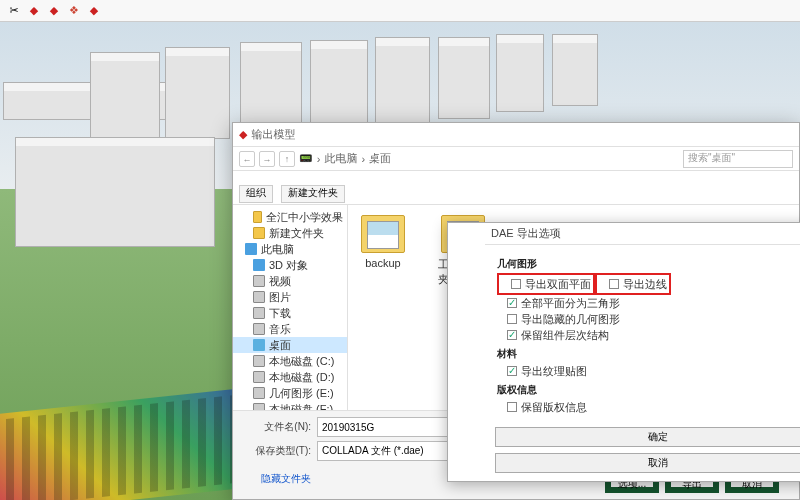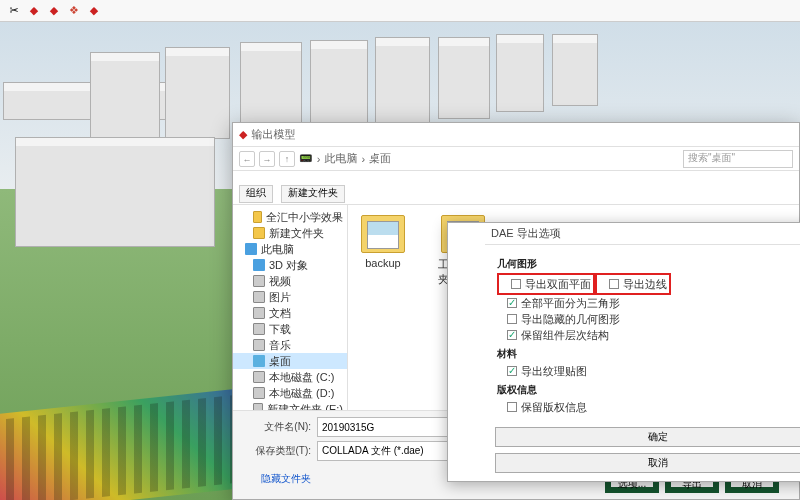--- a/index.html
+++ b/index.html
@@ -132,45 +132,41 @@
         <div class="tree-item sub">
           <span class="tree-icon ico-drive"></span>
           <span>视频</span>
         </div>
         <div class="tree-item sub">
           <span class="tree-icon ico-drive"></span>
           <span>图片</span>
         </div>
         <div class="tree-item sub">
           <span class="tree-icon ico-drive"></span>
-          <span>文档</span>
-        </div>
-        <div class="tree-item sub">
-          <span class="tree-icon ico-drive"></span>
           <span>下载</span>
         </div>
         <div class="tree-item sub">
           <span class="tree-icon ico-drive"></span>
           <span>音乐</span>
         </div>
         <div class="tree-item sub sel">
           <span class="tree-icon ico-desktop"></span>
           <span>桌面</span>
         </div>
         <div class="tree-item sub">
           <span class="tree-icon ico-drive"></span>
           <span>本地磁盘 (C:)</span>
         </div>
         <div class="tree-item sub">
           <span class="tree-icon ico-drive"></span>
           <span>本地磁盘 (D:)</span>
         </div>
         <div class="tree-item sub">
           <span class="tree-icon ico-drive"></span>
-          <span>新建文件夹 (E:)</span>
+          <span>几何图形 (E:)</span>
         </div>
         <div class="tree-item sub">
           <span class="tree-icon ico-drive"></span>
           <span>本地磁盘 (F:)</span>
         </div>
       </div>
     <div class="content" id="content">
         <div class="folder-icon">
           <div class="folder-glyph"></div>
           <div>backup</div>

